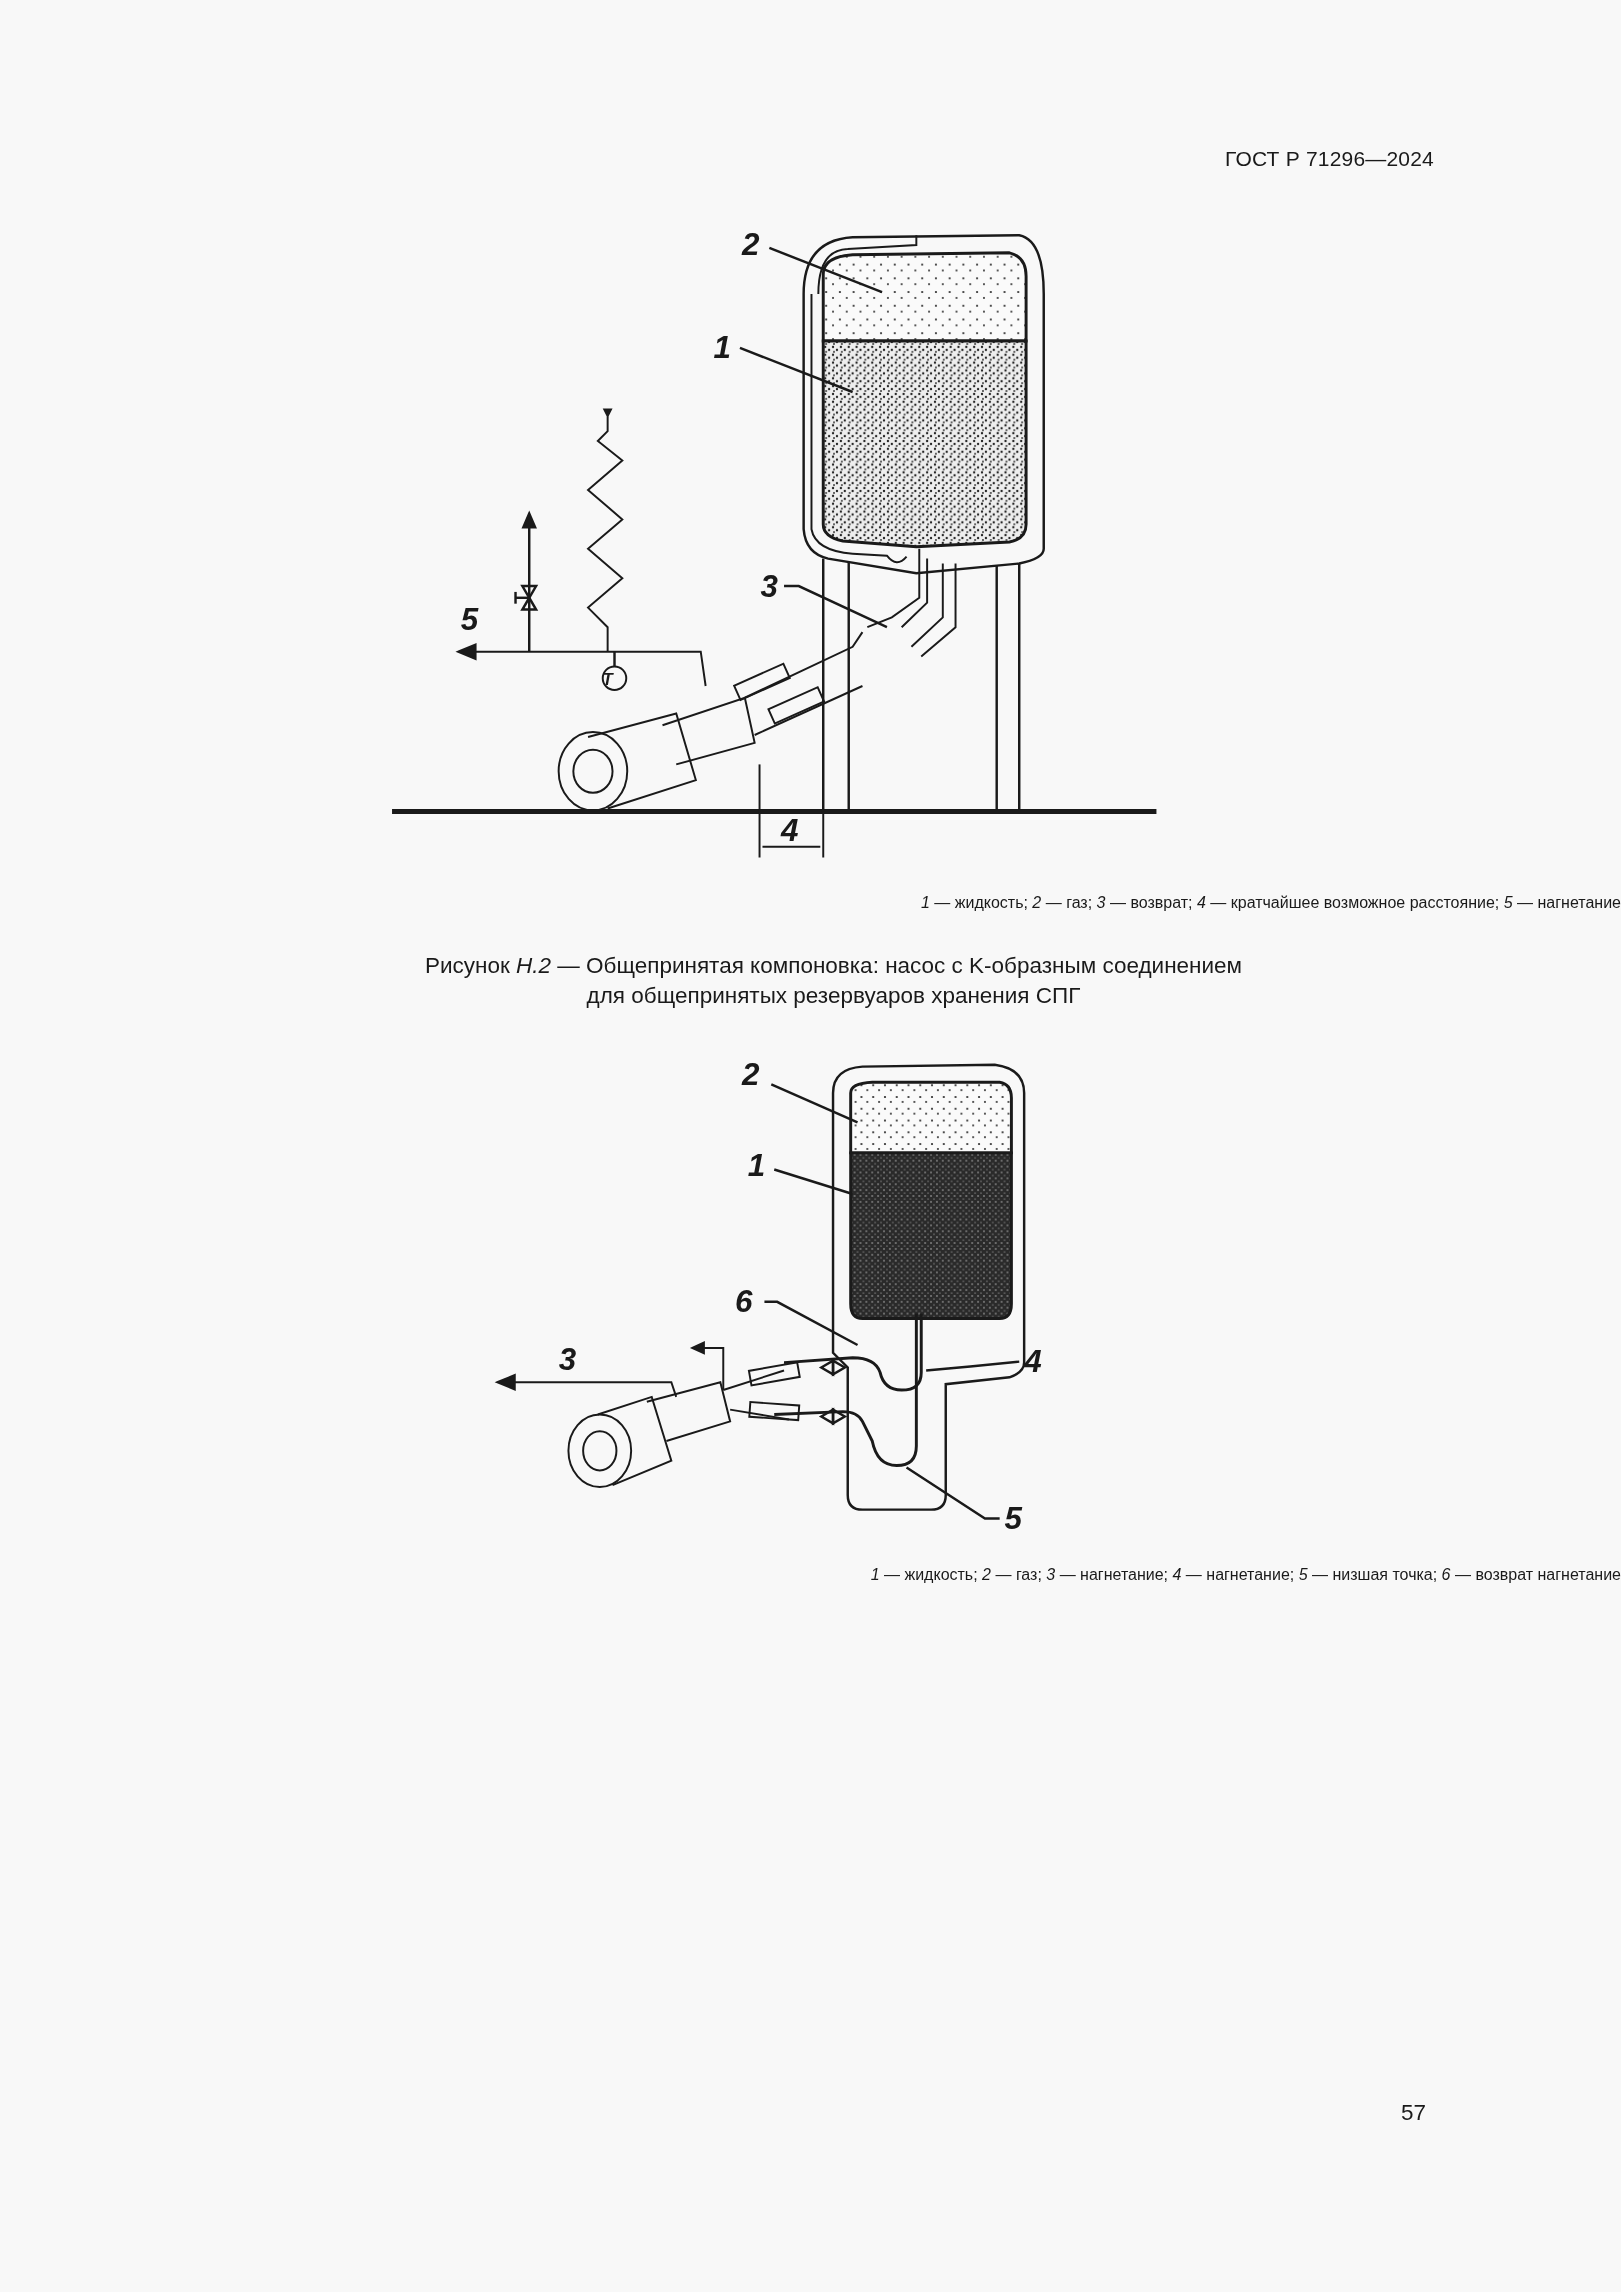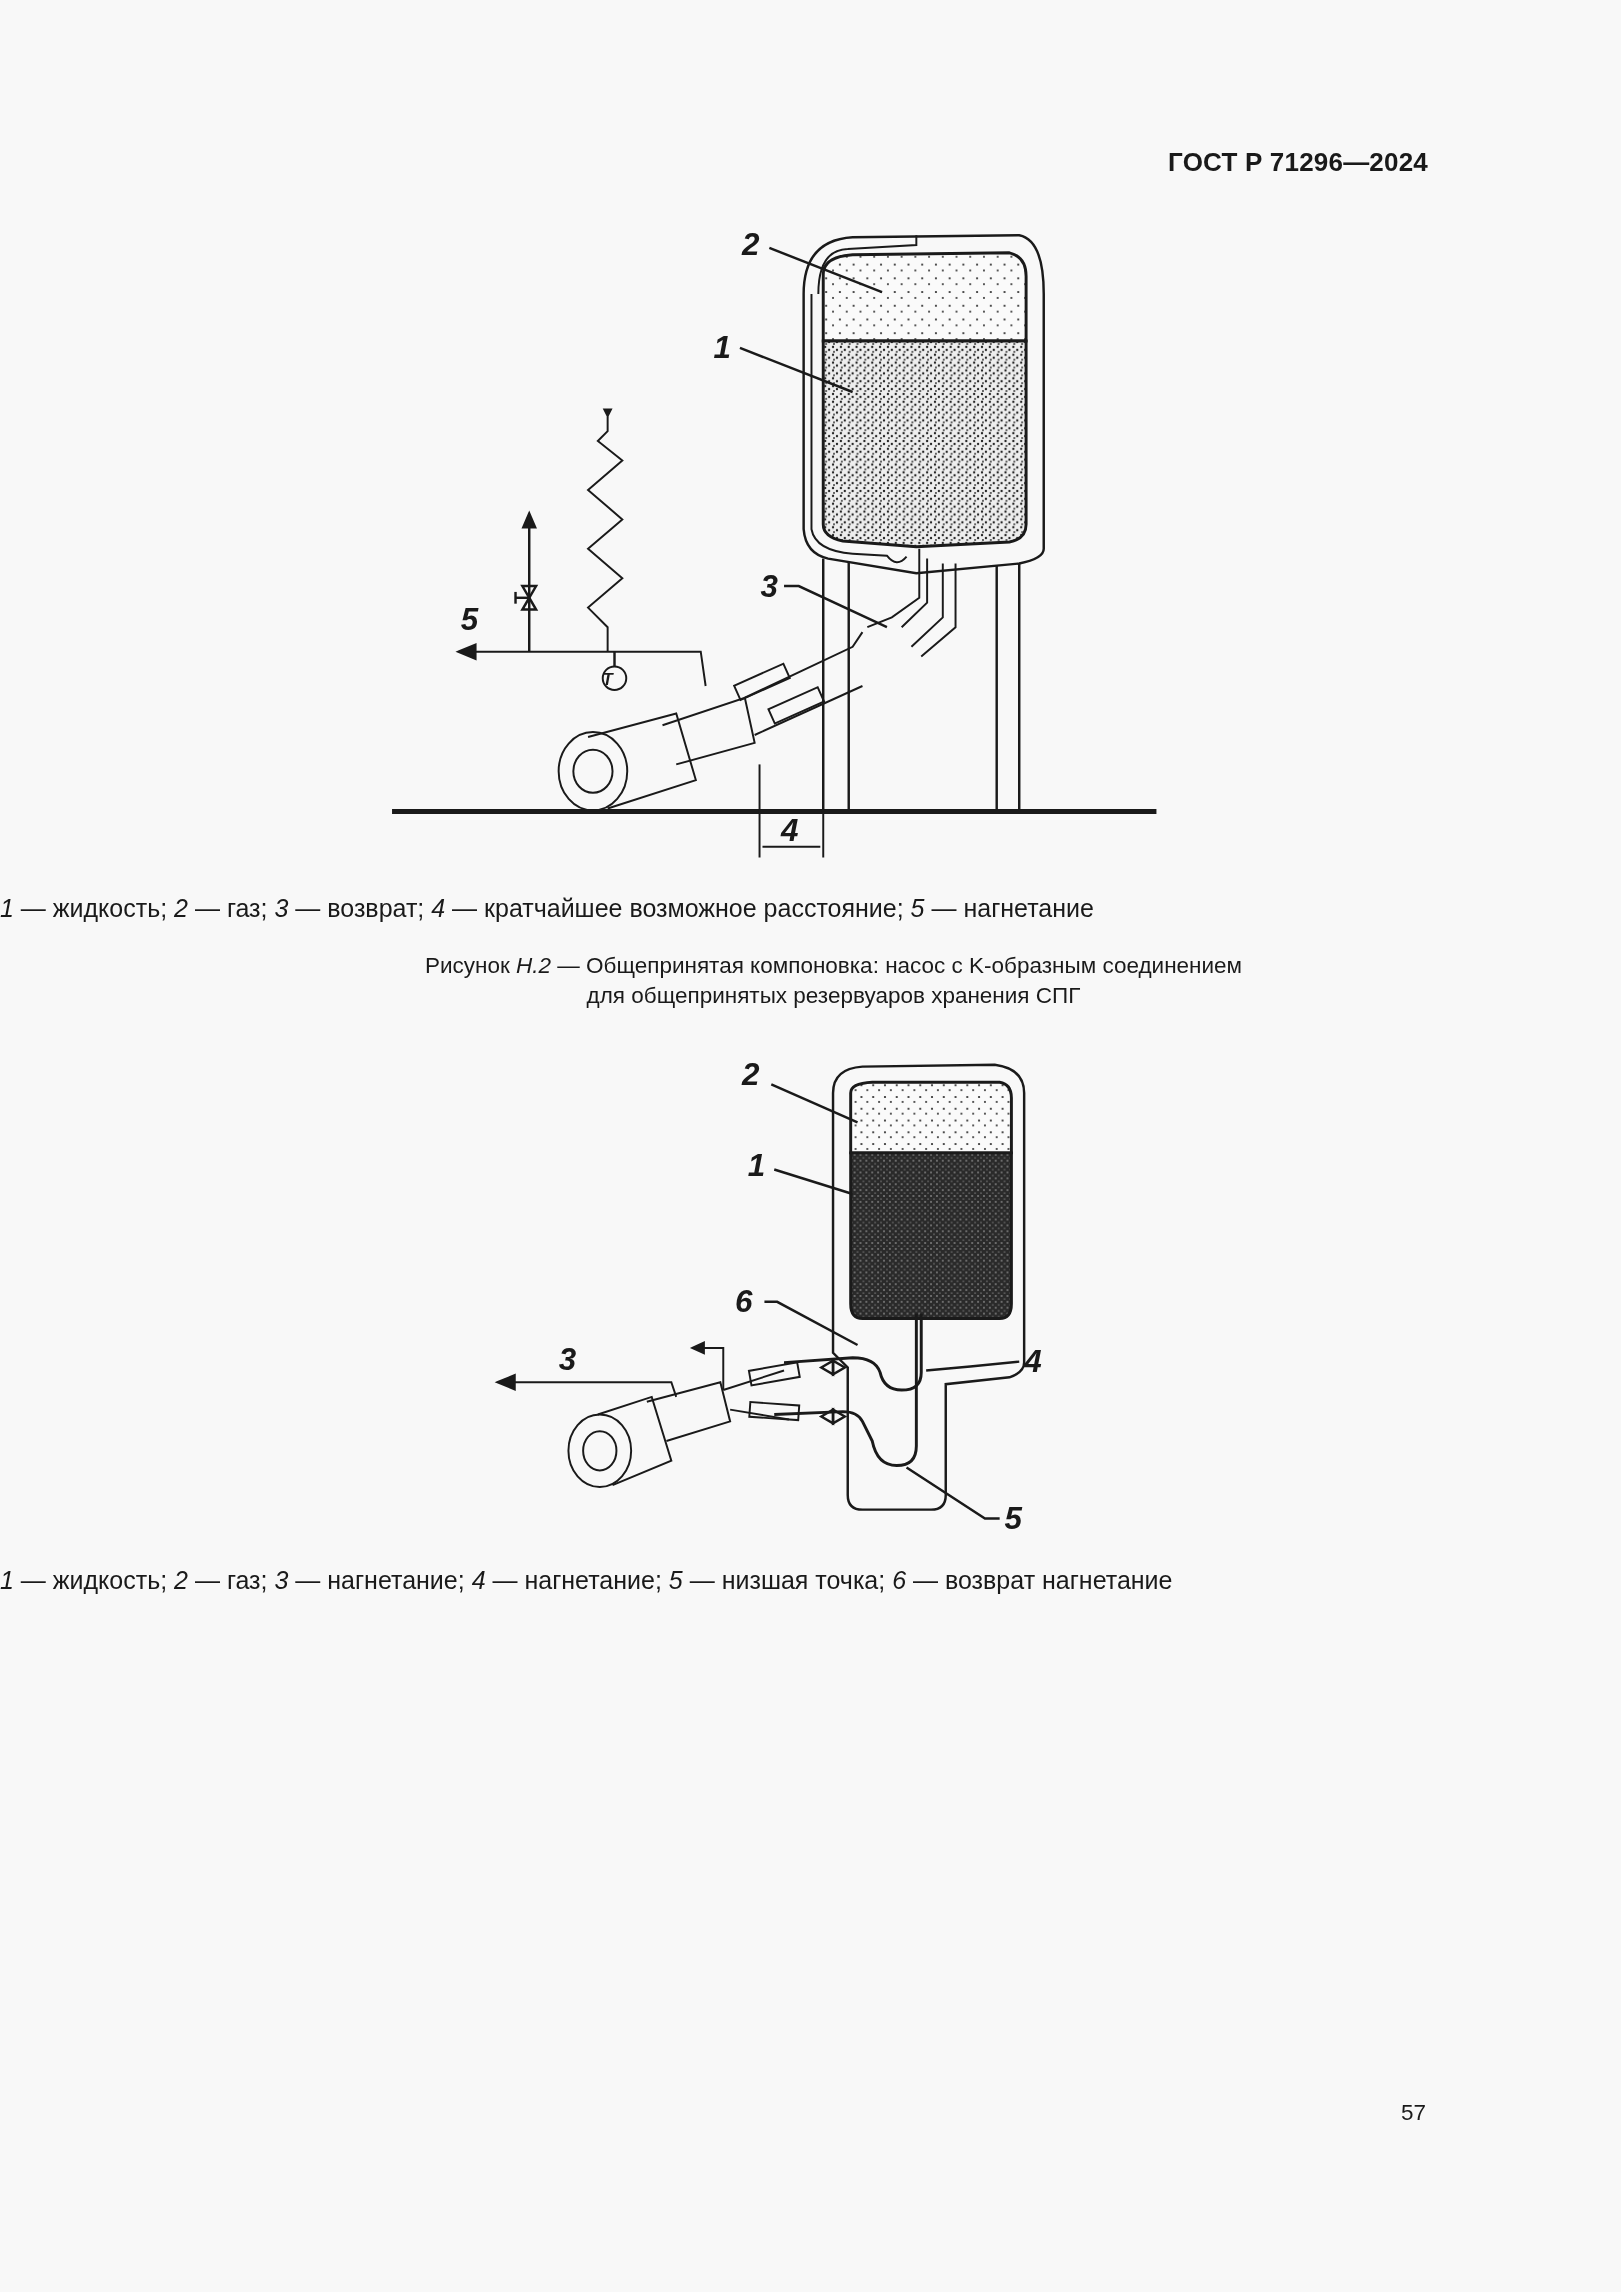--- a/index.html
+++ b/index.html
@@ -1,20 +1,20 @@
 <!DOCTYPE html>
 <html><head>
 <meta charset="utf-8">
 <style>
   html, body { margin:0; padding:0; }
   body { width:1621px; height:2293px; background:#f8f8f8; position:relative; overflow:hidden;
          font-family:"Liberation Sans", sans-serif; color:#1a1a1a; }
-  .header { position:absolute; top:147px; right:193px; font-weight:bold; font-size:26px; letter-spacing:0.2px; }
+  .header { position:absolute; top:147px; right:187px; font-weight:normal; font-size:21px; letter-spacing:0.2px; }
   .fig { position:absolute; left:0; }
-  .legend { position:absolute; left:0; width:1621px; text-align:left; font-size:25px; }
+  .legend { position:absolute; left:0; width:1621px; text-align:right; font-size:16px; }
   .legend i { font-style:italic; }
   .caption { position:absolute; left:0; width:1621px; text-align:center; font-size:22.5px; line-height:30px;padding-left:23px; }
   .caption i { font-style:italic; }
   .pagenum { position:absolute; top:2070px; left:1401px; font-size:22.5px;margin-top:30px; }
   svg text { font-family:"Liberation Sans", sans-serif; font-weight:bold; font-style:italic; }
 </style>
 </head>
 <body>
 
 <div class="header">ГОСТ Р 71296—2024</div>

